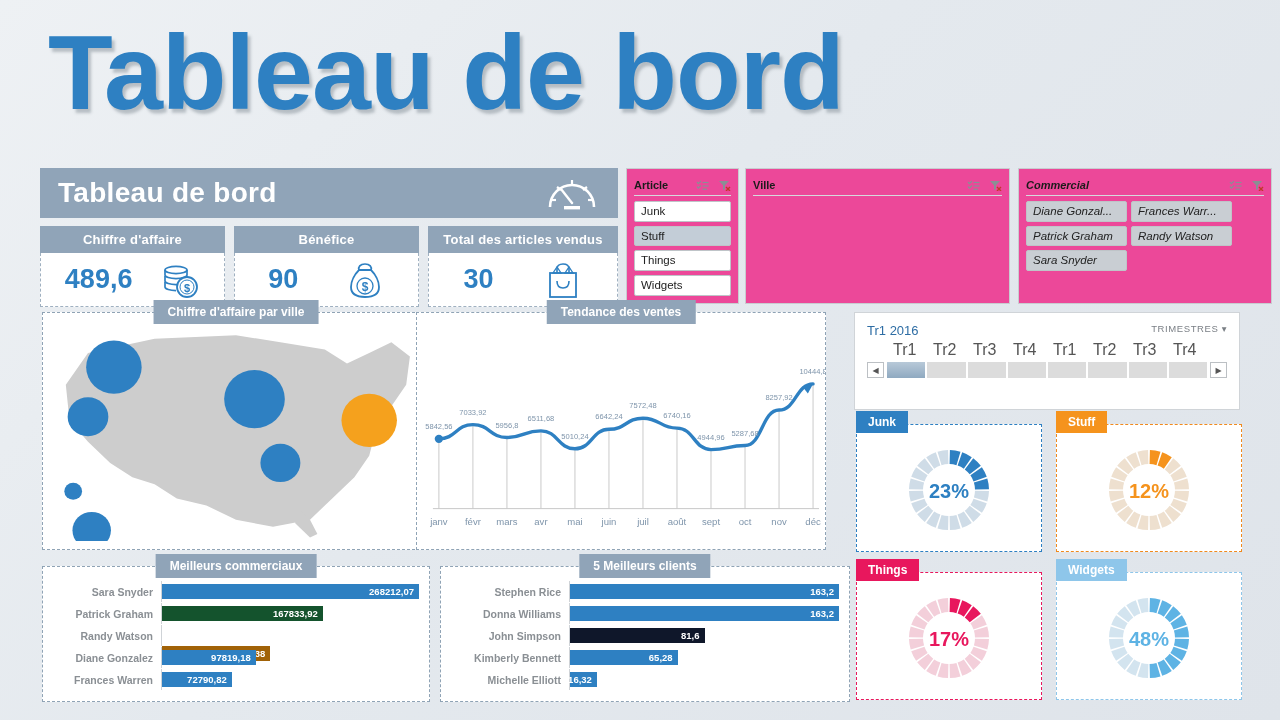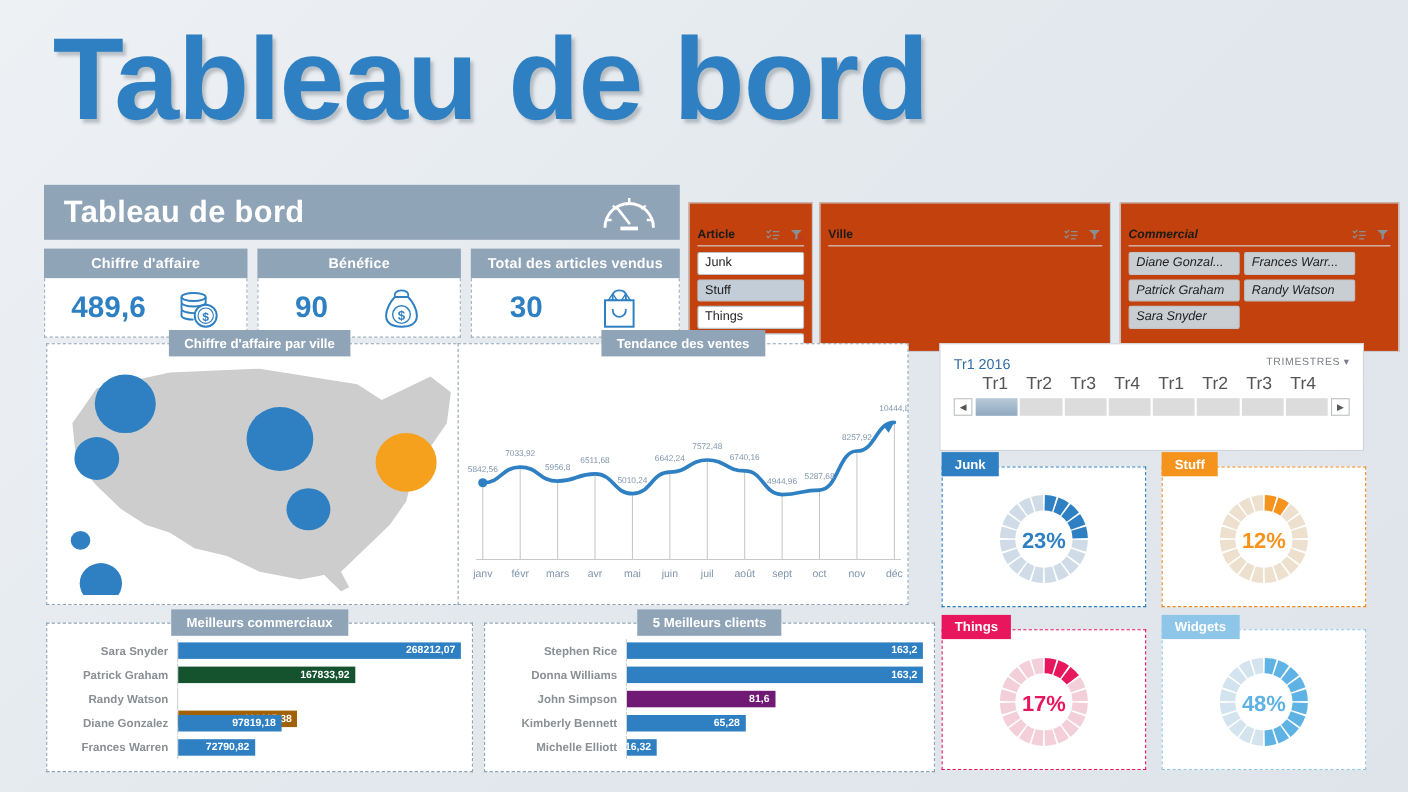--- a/index.html
+++ b/index.html
@@ -43,22 +43,22 @@
   .kpi-body {
     border: 1px dashed #9fb0c0; border-top: none; background: #fff;
     height: 54px; display: flex; align-items: center;
     justify-content: space-around; padding: 0 10px;
   }
   .kpi-val { font-size: 27px; font-weight: bold; color: #2e80c2; }
   .kpi-ico { width: 40px; height: 38px; }
 
   
   .slicer {
-    position: absolute; top: 184px;
-    background: #c2410c; border: 1px solid #c8ccd0; padding: 22px 7px;
+    position: absolute; top: 168px;
+    background: #ec4899; border: 1px solid #c8ccd0; padding: 10px 7px;
   }
   .sl-article { left: 626px; width: 113px; height: 136px; }
   .sl-ville   { left: 745px; width: 265px; height: 136px; }
   .sl-comm    { left: 1018px; width: 254px; height: 136px; font-style: italic; }
   .sl-head {
     display: flex; align-items: center; justify-content: space-between;
     border-bottom: 1px solid #d6dadd; padding-bottom: 4px; margin-bottom: 5px;
   }
   .sl-title { font-size: 11px; font-weight: bold; color: #1b1b1b; }
   .sl-icons { display: flex; gap: 9px; align-items: center; }
@@ -538,21 +538,21 @@
           <div class="bar-name">Donna Williams</div>
           <div class="bar-track">
             <div class="bar-fill" style="width: 100%; background: rgb(46, 128, 194);">
               <span class="bar-val">163,2</span>
             </div>
           </div>
         </div>
         <div class="bar-row">
           <div class="bar-name">John Simpson</div>
           <div class="bar-track">
-            <div class="bar-fill" style="width: 50%; background: #701a75;">
+            <div class="bar-fill" style="width: 50%; background: #0f172a;">
               <span class="bar-val">81,6</span>
             </div>
           </div>
         </div>
         <div class="bar-row">
           <div class="bar-name">Kimberly Bennett</div>
           <div class="bar-track">
             <div class="bar-fill" style="width: 40%; background: rgb(46, 128, 194);">
               <span class="bar-val">65,28</span>
             </div>

